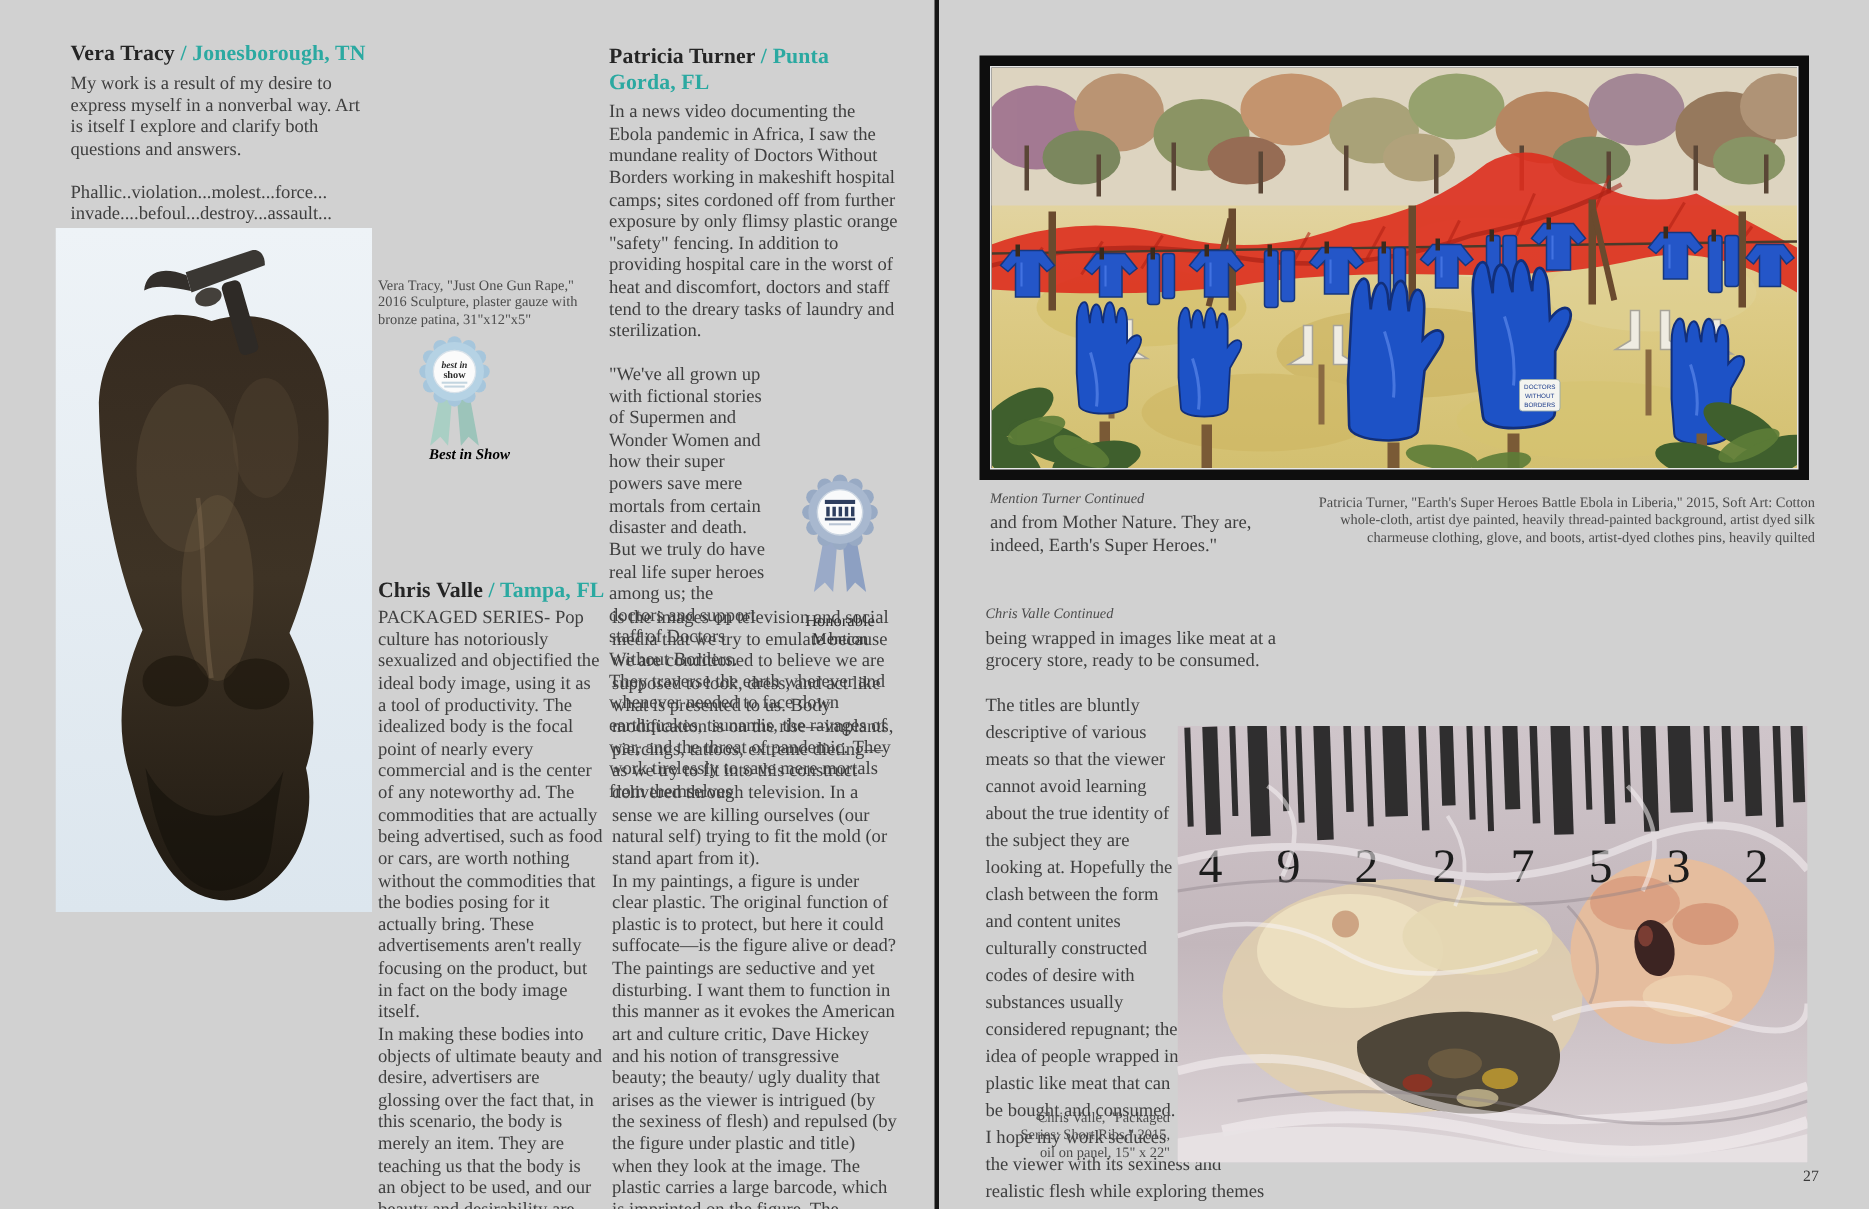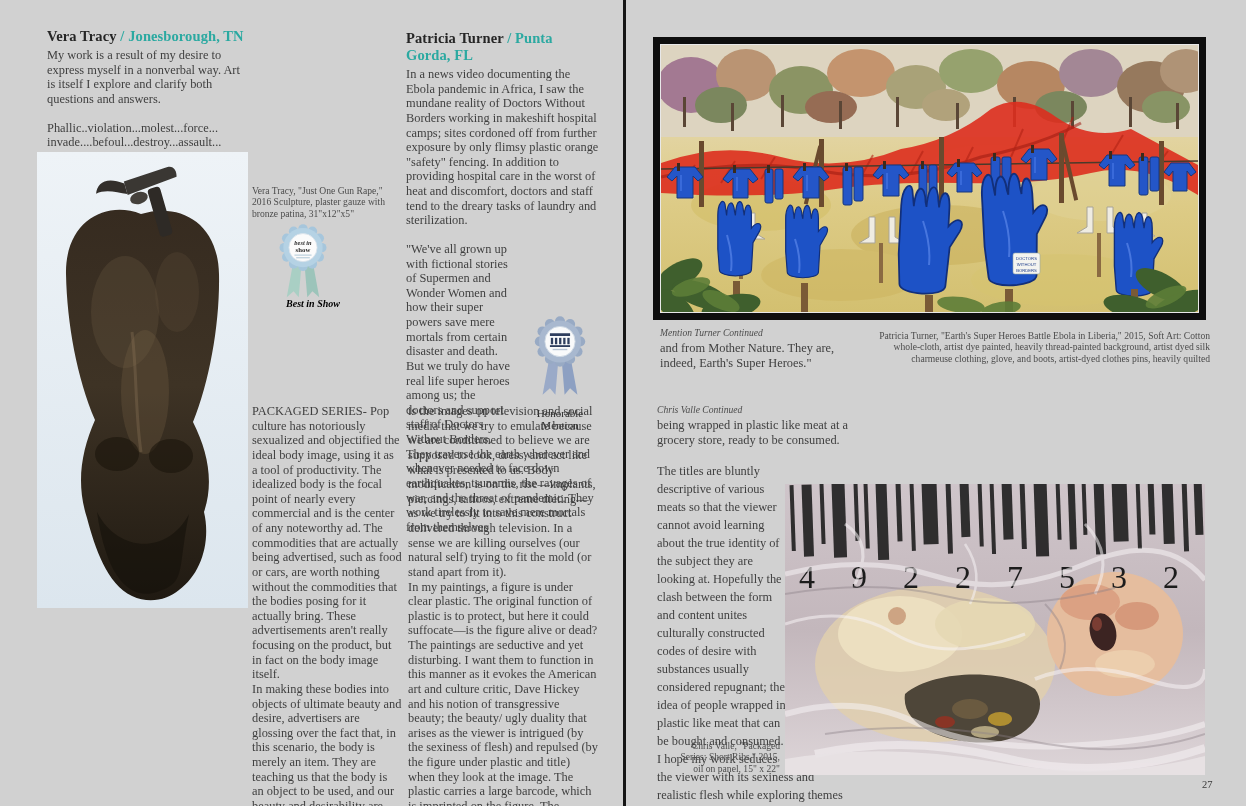--- a/index.html
+++ b/index.html
@@ -130,20 +130,23 @@
             <rect x="21" y="34" width="22" height="2"></rect>
           </g>
           <rect x="24" y="38" width="16" height="1.5" fill="#b8c4d4"></rect>
         </svg>
         <div class="hm-label">Honorable Mention</div>
       </div>
       <p class="body">"We've all grown up with fictional stories of Supermen and Wonder Women and how their super powers save mere mortals from certain disaster and death. But we truly do have real life super heroes among us; the doctors and support staff of Doctors Without Borders.  They traverse the earth wherever and whenever needed to face down earthquakes, tsunamis, the ravages of war, and the threat of pandemic. They work tirelessly to save mere mortals from themselves</p>
     </div>
   </div>
 
+  <div class="abs" style="left:252px;top:386px;width:340px;">
+    <h2 class="artist"><span>Chris Valle</span> <span class="loc">/ Tampa, FL</span></h2>
+  </div>
   <div class="abs" style="left:252px;top:404px;width:150px;">
     <p class="body">PACKAGED SERIES- Pop culture has notoriously sexualized and objectified the ideal body image, using it as a tool of productivity. The idealized body is the focal point of nearly every commercial and is the center of any noteworthy ad. The commodities that are actually being advertised, such as food or cars, are worth nothing without the commodities that the bodies posing for it actually bring. These advertisements aren't really focusing on the product, but in fact on the body image itself.</p>
     <p class="body">In making these bodies into objects of ultimate beauty and desire, advertisers are glossing over the fact that, in this scenario, the body is merely an item. They are teaching us that the body is an object to be used, and our beauty and desirability are measured only by how closely we fit into their constructed reality.  As a whole, our culture is consumed by the way our bodies look and it</p>
   </div>
   <div class="abs" style="left:408px;top:404px;width:190px;">
     <p class="body">is the images on television and social media that we try to emulate because we are conditioned to believe we are supposed to look, dress, and act like what is presented to us.  Body modification is on the rise—implants, piercings, tattoos, extreme dieting—as we try to fit into this construct delivered through television. In a sense we are killing ourselves (our natural self) trying to fit the mold (or stand apart from it).</p>
     <p class="body">In my paintings, a figure is under clear plastic.  The original function of plastic is to protect, but here it could suffocate—is the figure alive or dead? The paintings are seductive and yet disturbing.  I want them to function in this manner as it evokes the American art and culture critic, Dave Hickey and his notion of transgressive beauty; the beauty/ ugly duality that arises as the viewer is intrigued (by the sexiness of flesh) and repulsed (by the figure under plastic and title) when they look at the image.  The plastic carries a large barcode, which is imprinted on the figure.  The barcode is specific to different types of meat that can be found (and scanned) at the supermarket.  In essence the figures are</p>
   </div>
 
   <div class="abs pagenum" style="left:4px;top:777px;margin-top:46px;">26</div>
@@ -329,21 +332,21 @@
 
   <div class="abs" style="left:660px;top:327px;width:195px;">
     <div class="cap-italic">Mention Turner Continued</div>
     <p class="body">and from Mother Nature. They are, indeed, Earth's Super Heroes."</p>
   </div>
 
   <div class="abs caption right-align" style="left:856px;top:330px;width:354px;">Patricia Turner, "Earth's Super Heroes Battle Ebola in Liberia," 2015, Soft Art: Cotton whole-cloth, artist dye painted, heavily thread-painted background, artist dyed silk charmeuse clothing, glove, and boots, artist-dyed clothes pins, heavily quilted</div>
 
   <div class="abs" style="left:657px;top:404px;width:199px;">
     <div class="cap-italic">Chris Valle Continued</div>
-    <p class="body">being wrapped in plastic like meat at a grocery store, ready to be consumed.</p>
+    <p class="body">being wrapped in images like meat at a grocery store, ready to be consumed.</p>
     <div class="cv-p2" style="margin-top:14px;">
       <div class="img-spacer"></div>
       <span>The titles are bluntly descriptive of various meats so that the viewer cannot avoid learning about the true identity of the subject they are looking at. Hopefully the clash between the form and content unites culturally constructed codes of desire with substances usually considered repugnant; the idea of people wrapped in plastic like meat that can be bought and consumed.  I hope my work seduces the viewer with its sexiness and realistic flesh while exploring themes of excess and consumption that question the culture in which we live.</span>
     </div>
   </div>
 
   <div class="abs photo" style="left:785px;top:484px;width:420px;height:291px;z-index:3;">
     <svg width="420" height="291" viewBox="0 0 420 291">
       <defs>
         <linearGradient id="plastic" x1="0" y1="0" x2="0" y2="1">

